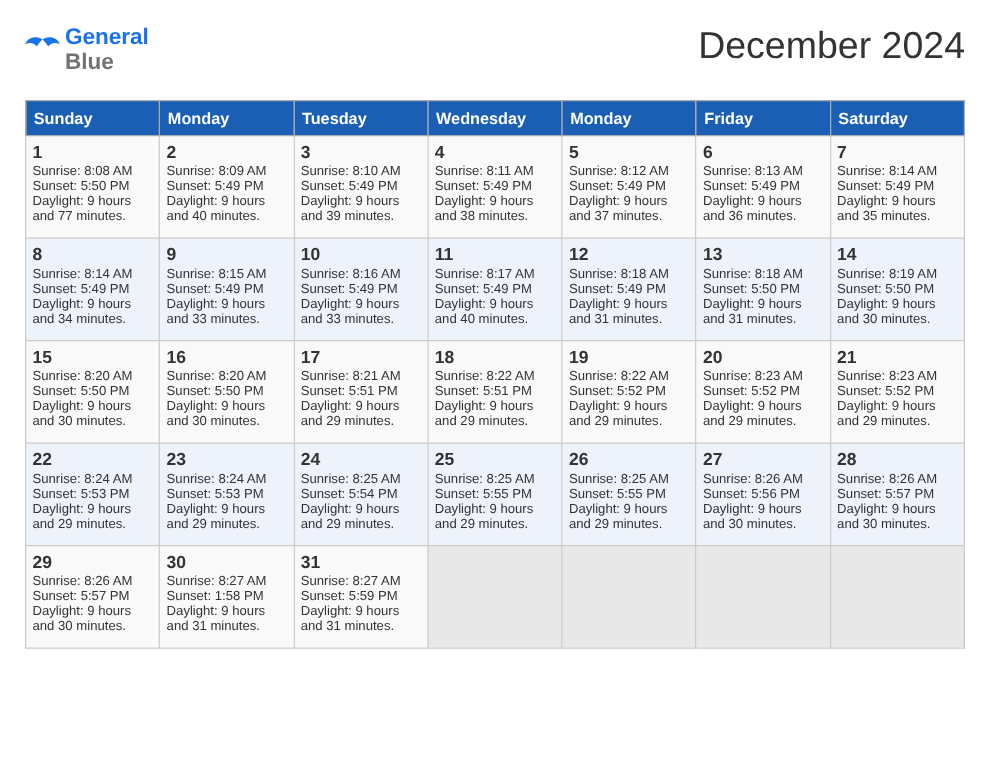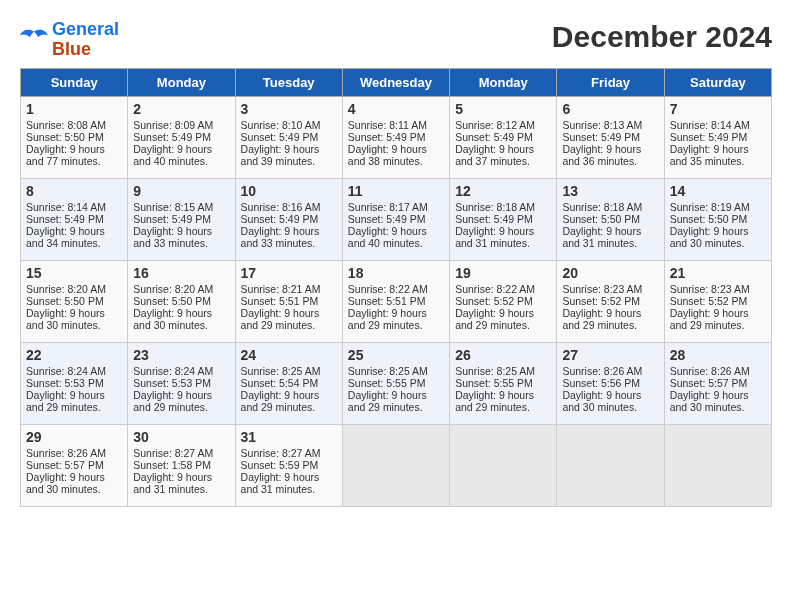--- a/index.html
+++ b/index.html
@@ -7,58 +7,58 @@
       font-family: Arial, sans-serif;
       background: #fff;
       width: 792px;
       min-height: 612px;
       padding: 20px;
     }
     .header {
       display: flex;
       justify-content: space-between;
       align-items: flex-start;
-      margin-bottom: 8px;
+      margin-bottom: 20px;
     }
     .logo {
       display: flex;
       align-items: center;
       gap: 4px;
     }
     .logo-text {
       font-size: 18px;
       font-weight: bold;
       color: #333;
       line-height: 1.1;
     }
     .logo-text span { color: #1a73e8; }
     .logo-bird {
       width: 28px;
       height: 24px;
     }
     .title-block { text-align: right; }
     .title-block h1 {
       font-size: 30px;
-      font-weight: bold;
+      font-weight: normal;
       color: #333;
     }
     .title-block h2 {
       font-size: 14px;
       font-weight: normal;
       color: #555;
     }
     table {
       width: 100%;
       border-collapse: collapse;
       table-layout: fixed;
     }
     thead th {
       background-color: #1a5fb4;
       color: #fff;
-      text-align: center;
+      text-align: left;
       padding: 6px 6px;
       font-size: 13px;
       font-weight: bold;
       border: 1px solid #aaa;
     }
     tbody td {
       border: 1px solid #ccc;
       vertical-align: top;
       padding: 4px 5px;
       font-size: 10.5px;
@@ -79,21 +79,21 @@
 <body>
 
 <div class="header">
   <div class="logo">
     <svg class="logo-bird" viewBox="0 0 30 26" xmlns="http://www.w3.org/2000/svg">
       <path d="M15 4 C10 0, 2 2, 0 8 C4 6, 8 7, 10 10 C12 7, 14 5, 15 4Z" fill="#1a73e8"></path>
       <path d="M15 4 C20 0, 28 2, 30 8 C26 6, 22 7, 20 10 C18 7, 16 5, 15 4Z" fill="#1a73e8"></path>
     </svg>
     <div class="logo-text">
       <div><span>General</span></div>
-      <div><span style="color:#c2410c">Blue</span></div>
+      <div><span style="color:#737373">Blue</span></div>
     </div>
   </div>
   <div class="title-block">
     <h1>December 2024</h1>
   </div>
 </div>
 
 <table>
   <thead>
     <tr>

